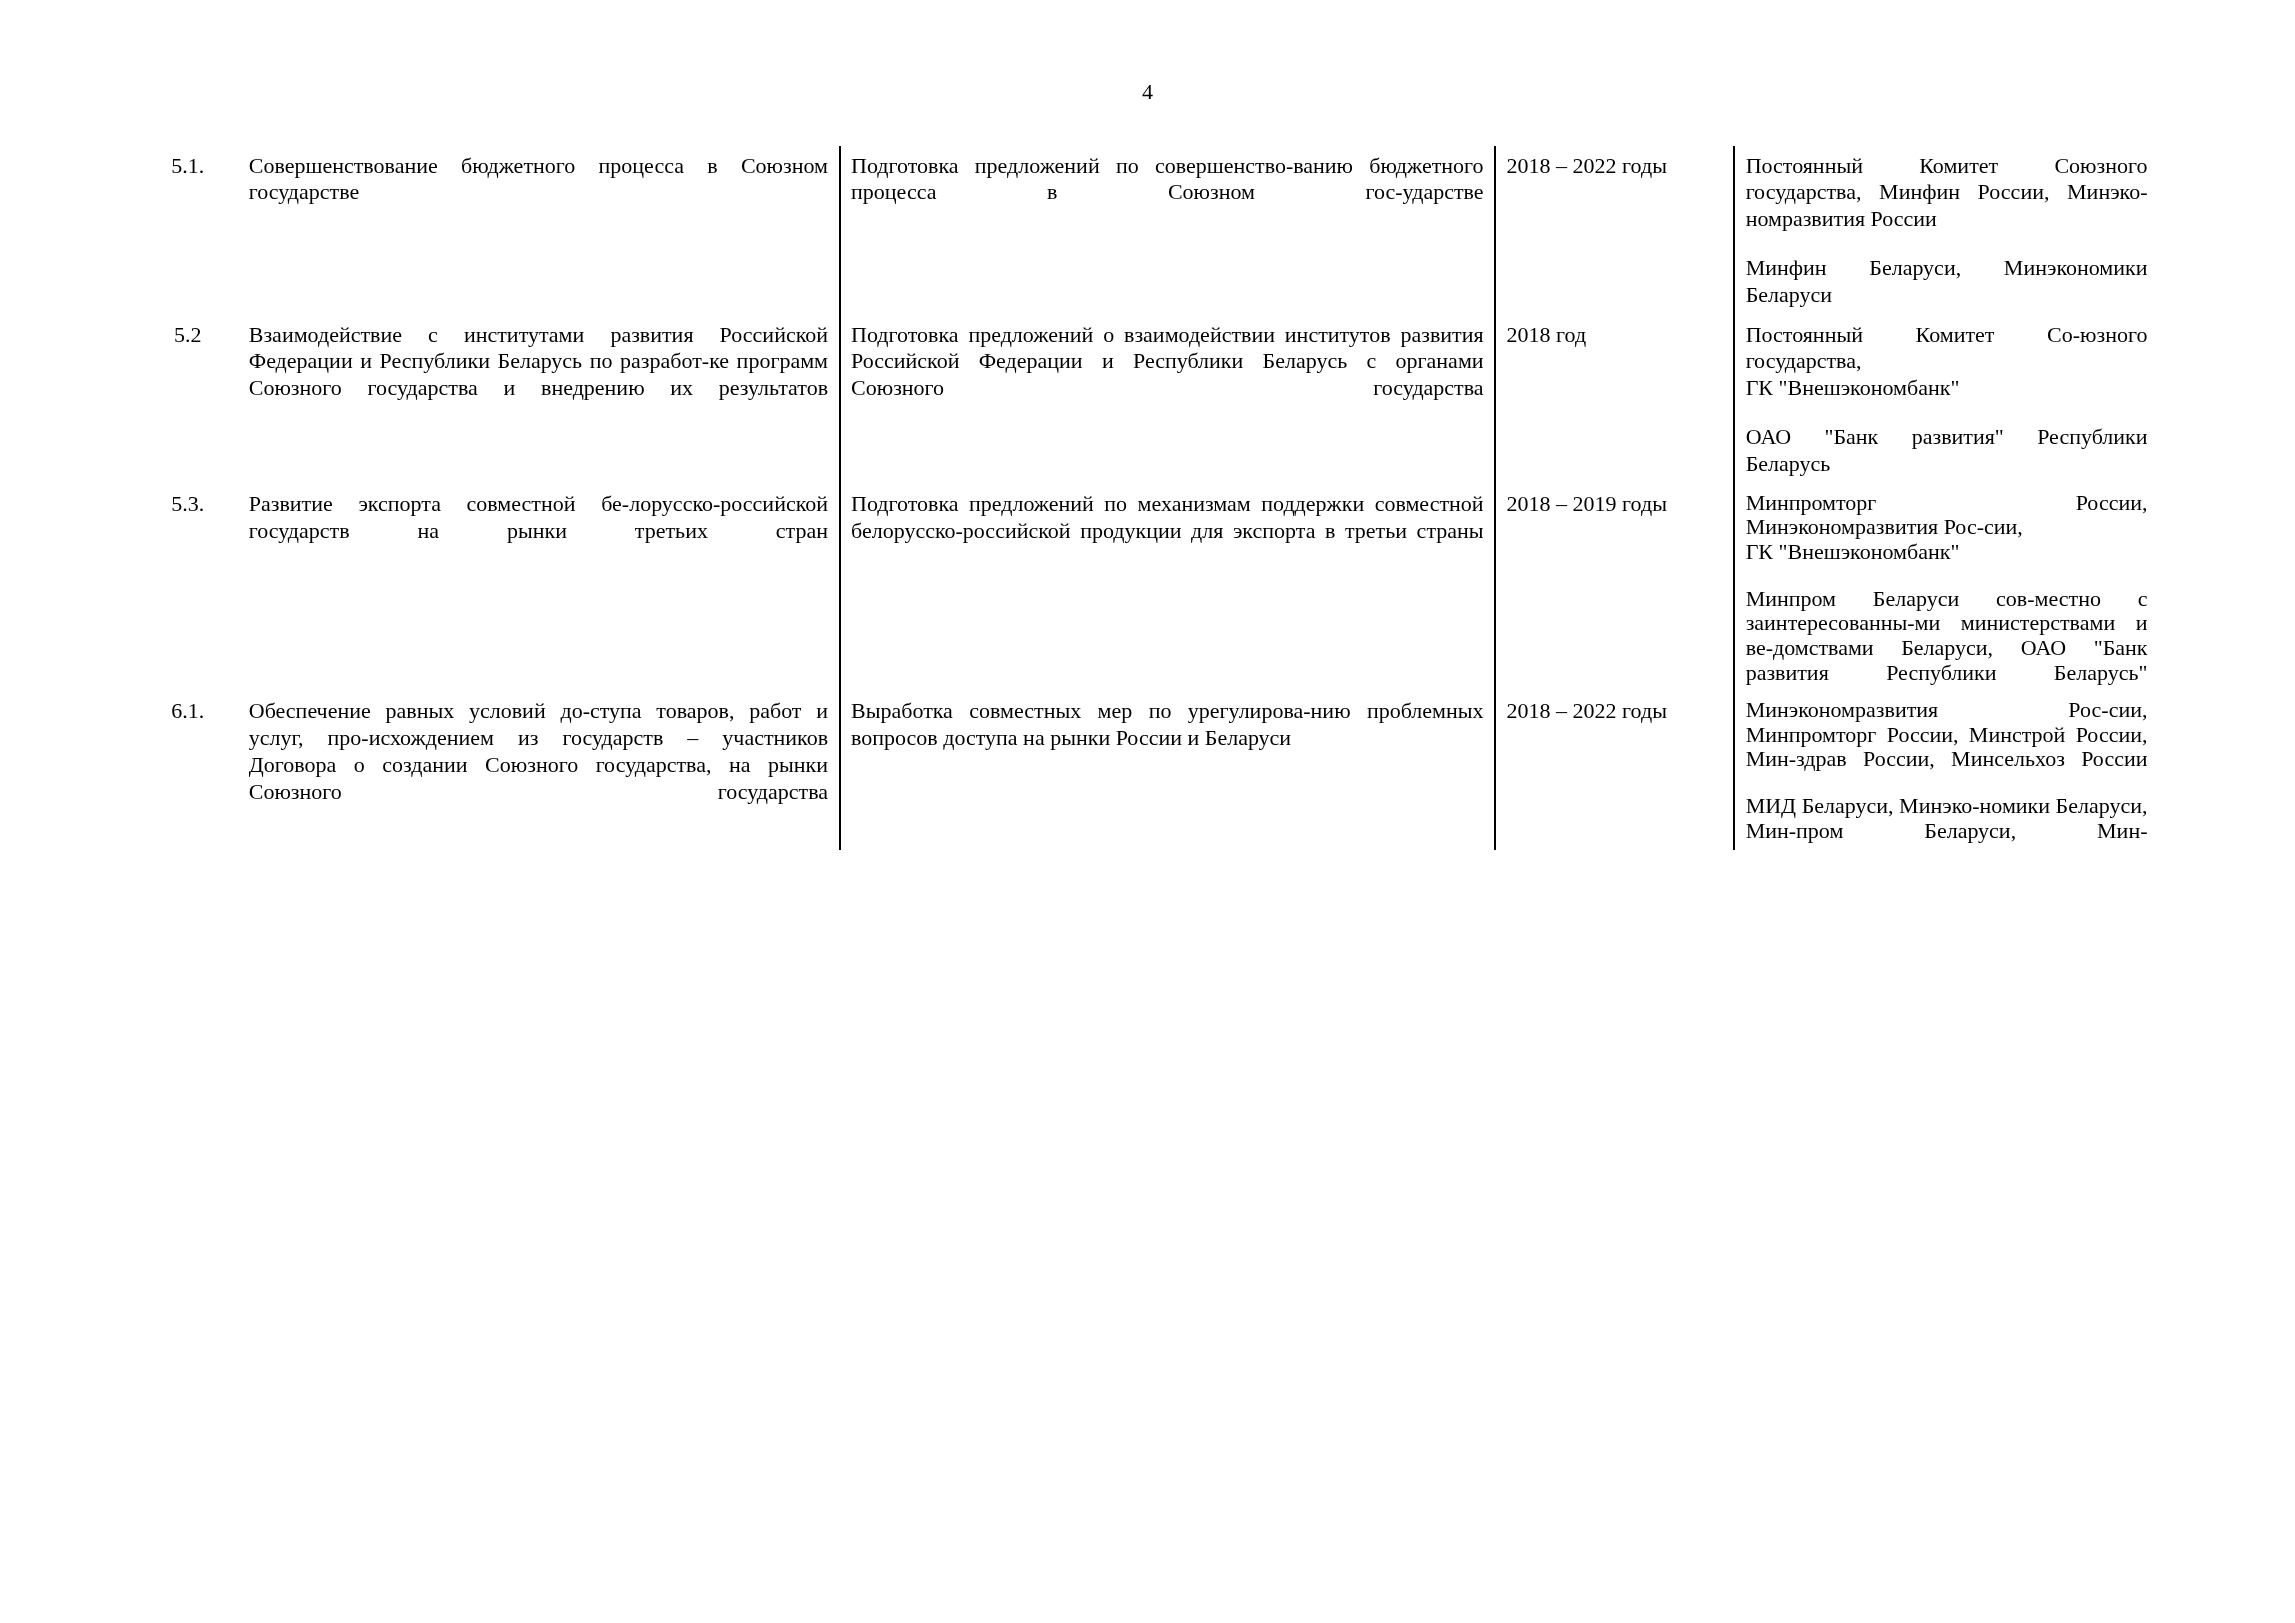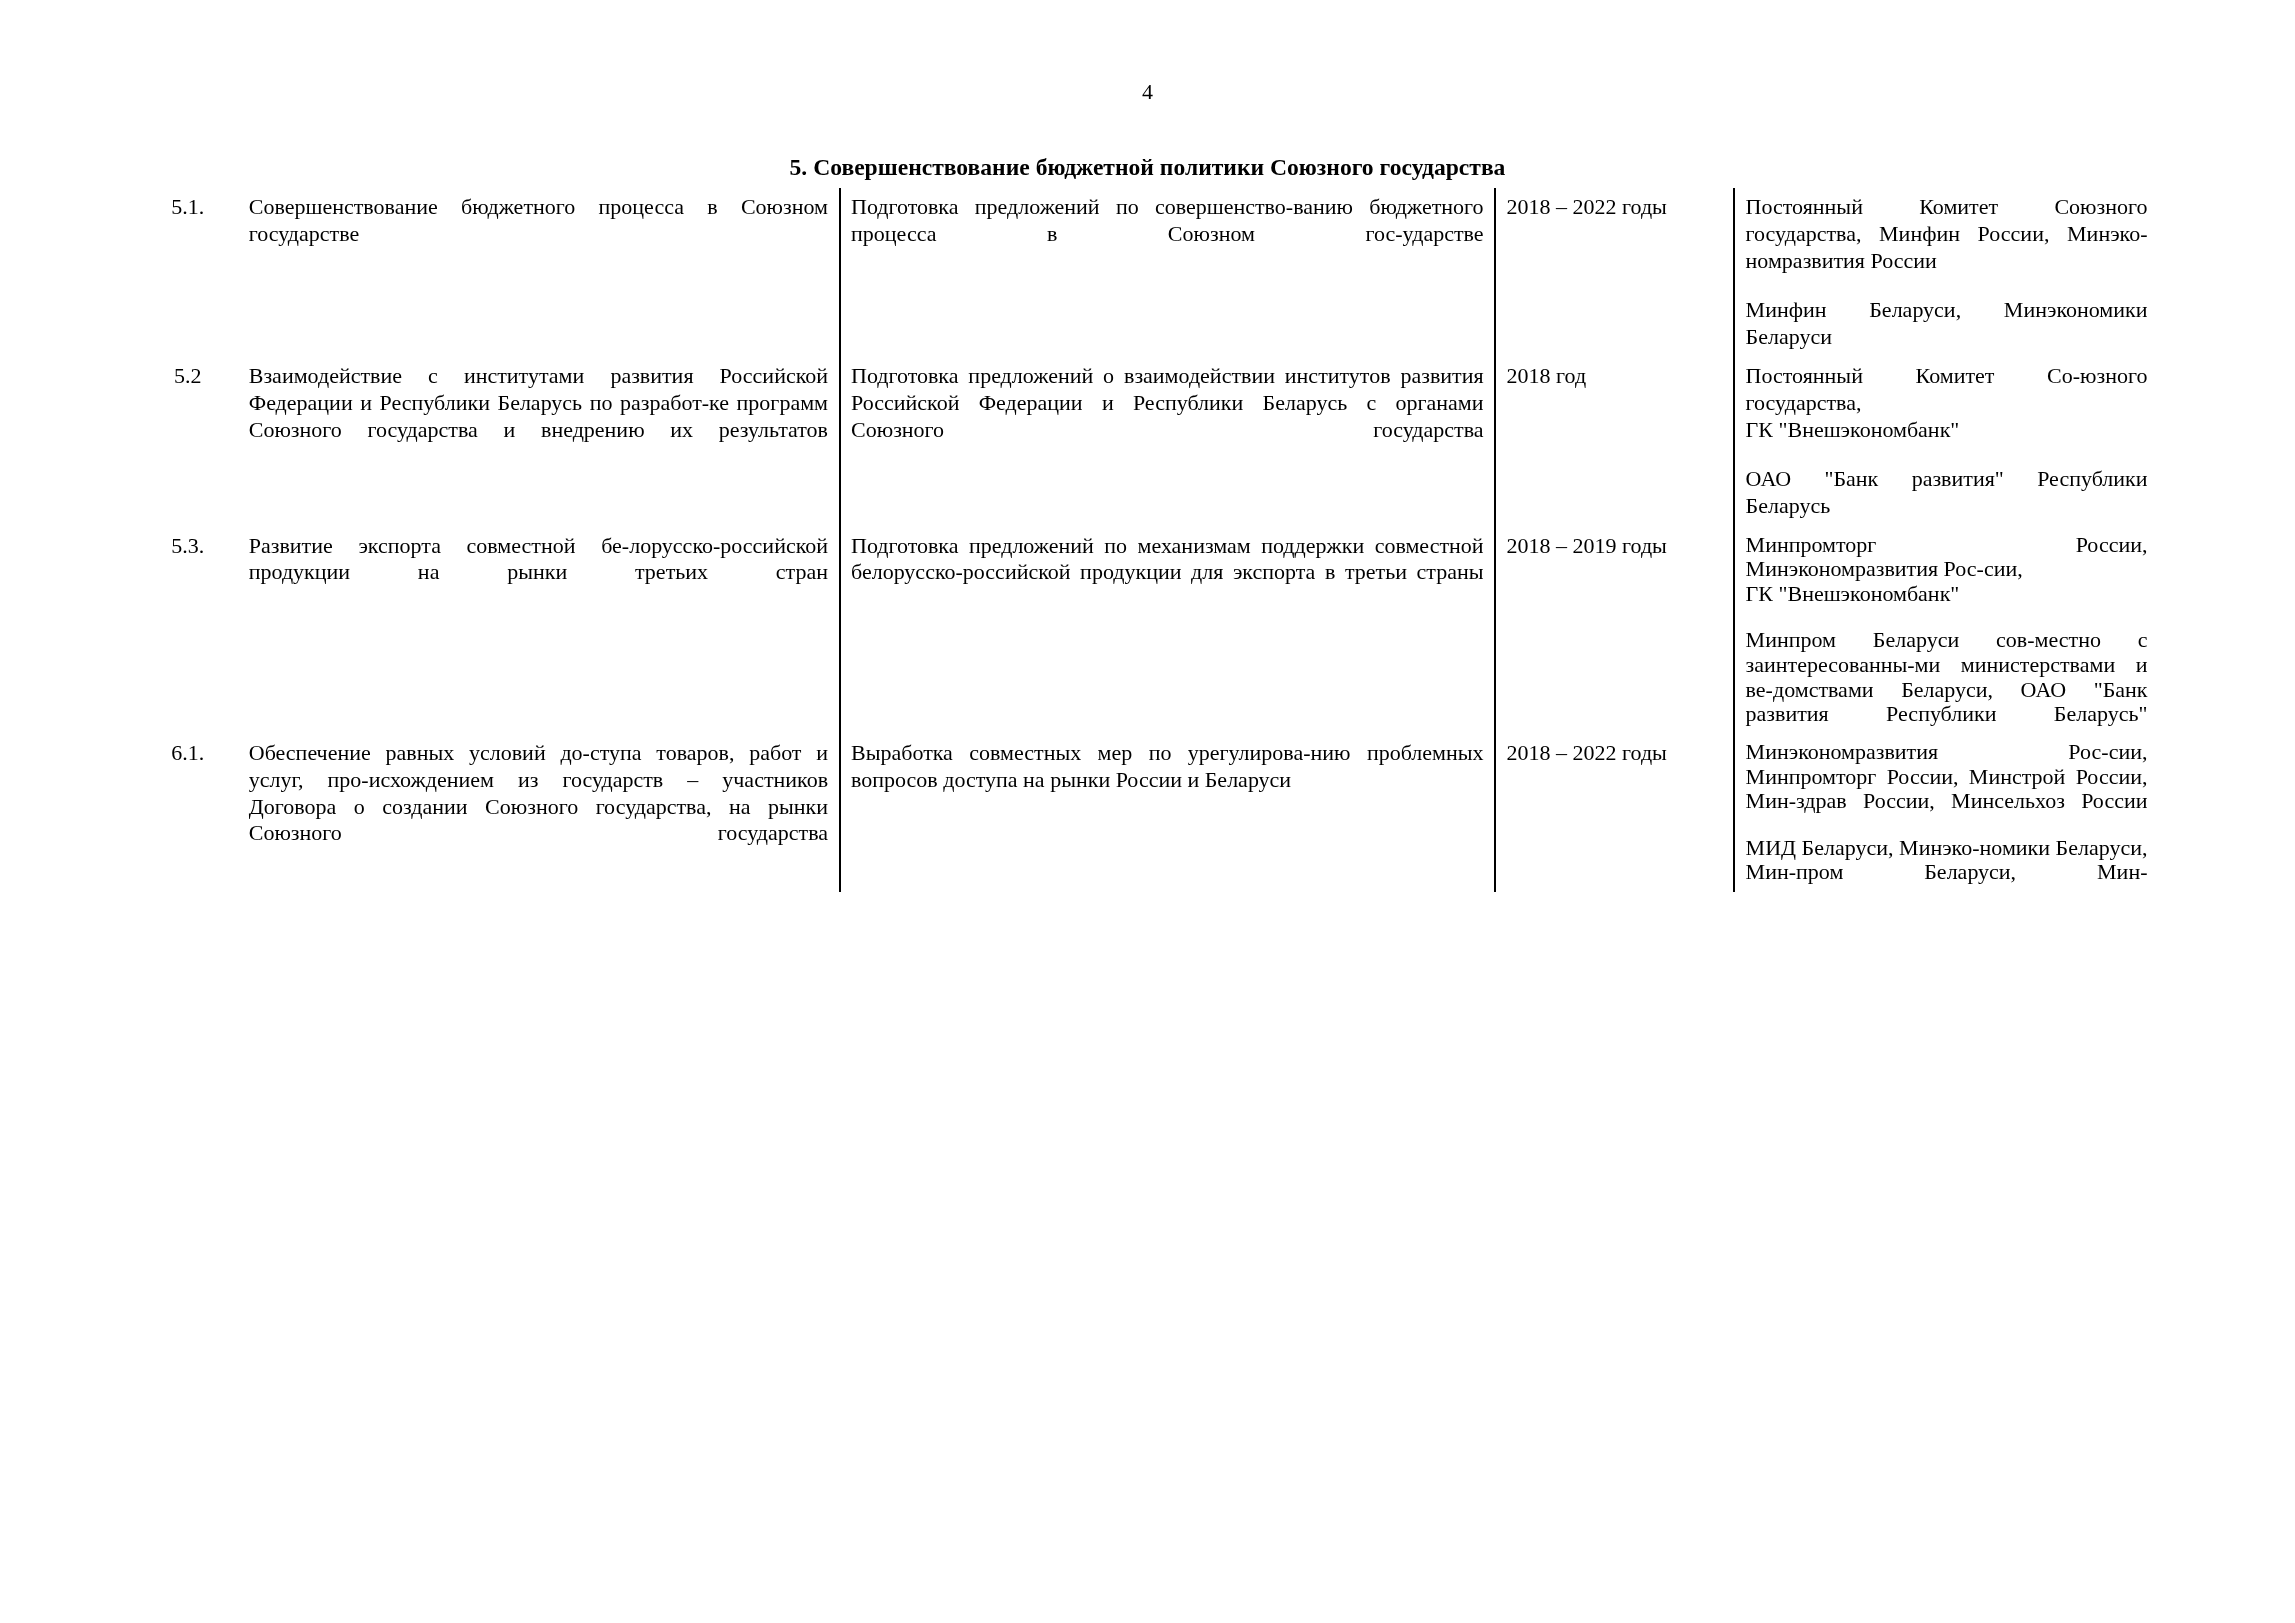--- a/index.html
+++ b/index.html
@@ -102,23 +102,20 @@
       <col class="c-num">
       <col class="c-task">
       <col class="c-sol">
       <col class="c-term">
       <col class="c-resp">
     </colgroup>
 
     <tbody>
 
 
-    <tr class="section-title">
-      <td colspan="5">5. Совершенствование бюджетной политики Союзного государства</td>
-    </tr>
 
     <tr class="row-body">
       <td class="cellnum pad-top-mid">5.1.</td>
       <td class="just pad-top-mid">Совершенствование бюджетного процесса в Союзном государстве</td>
       <td class="just vline-l pad-top-sm">Подготовка предложений по совершенство-ванию бюджетного процесса в Союзном гос-ударстве</td>
       <td class="center vline-l pad-top-mid">2018 – 2022 годы</td>
       <td class="vline-l">
         <div class="resp-block just-left nowrapcell">Постоянный Комитет Союзного государства, Минфин России, Минэко-номразвития России</div>
         <div class="resp-block just nowrapcell">Минфин Беларуси, Минэкономики Беларуси</div>
       </td>
@@ -131,21 +128,21 @@
       <td class="center vline-l pad-top-sm">2018 год</td>
       <td class="vline-l">
         <div class="resp-block just-left nowrapcell">Постоянный Комитет Со-юзного государства,
 ГК "Внешэкономбанк"</div>
         <div class="resp-block just nowrapcell">ОАО "Банк развития" Республики Беларусь</div>
       </td>
     </tr>
 
     <tr class="row-body">
       <td class="cellnum pad-top-big">5.3.</td>
-      <td class="just pad-top-big">Развитие экспорта совместной бе-лорусско-российской продукции на рынки третьих стран</td>
+      <td class="just pad-top-big">Развитие экспорта совместной бе-лорусско-российской государств на рынки третьих стран</td>
       <td class="just vline-l pad-top-big">Подготовка предложений по механизмам поддержки совместной белорусско-российской продукции для экспорта в третьи страны</td>
       <td class="center vline-l pad-top-big">2018 – 2019 годы</td>
       <td class="vline-l">
         <div class="resp-block just-left nowrapcell tight">Минпромторг России, Минэкономразвития Рос-сии,
 ГК "Внешэкономбанк"</div>
         <div class="resp-block just nowrapcell tight">Минпром Беларуси сов-местно с заинтересованны-ми министерствами и ве-домствами Беларуси, ОАО "Банк развития Республики Беларусь"</div>
       </td>
     </tr>
 
 

